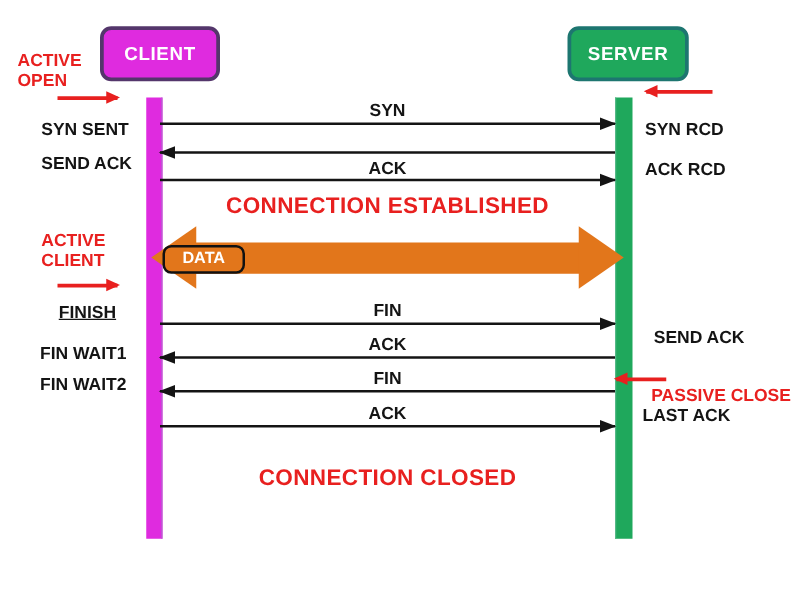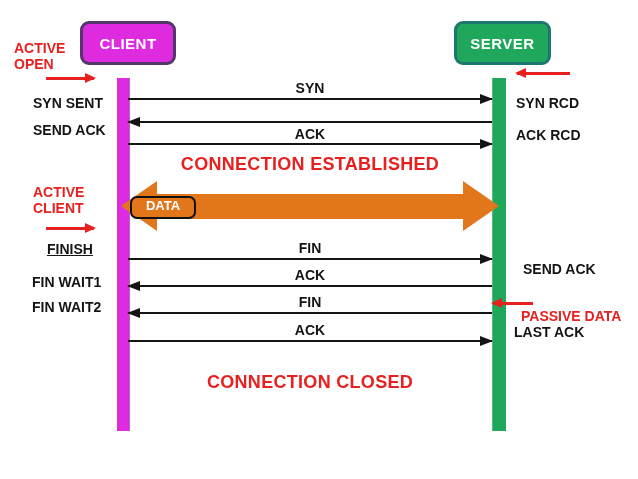--- a/index.html
+++ b/index.html
@@ -107,21 +107,21 @@
 
   <div class="rarrow" style="left:517px;top:72px;width:53px;">
     <span class="rah rah-l"></span>
   </div>
   <div class="lbl" style="left:516px;top:95px;">SYN RCD</div>
   <div class="lbl" style="left:516px;top:127px;">ACK RCD</div>
   <div class="lbl" style="left:523px;top:261px;">SEND ACK</div>
   <div class="rarrow" style="left:493px;top:302px;width:40px;">
     <span class="rah rah-l"></span>
   </div>
-  <div class="lbl red" style="left:521px;top:308px;">PASSIVE DATA</div>
+  <div class="lbl red" style="left:521px;top:308px;">PASSIVE CLOSE</div>
   <div class="lbl" style="left:514px;top:324px;">LAST ACK</div>
 
   <div class="msg-label" style="top:80px;">SYN</div>
   <div class="msg-line" style="top:98px;">
       <span class="ah ah-r"></span>
     </div>
 
   <div class="msg-line" style="top:121px;">
       <span class="ah ah-l"></span>
     </div>

